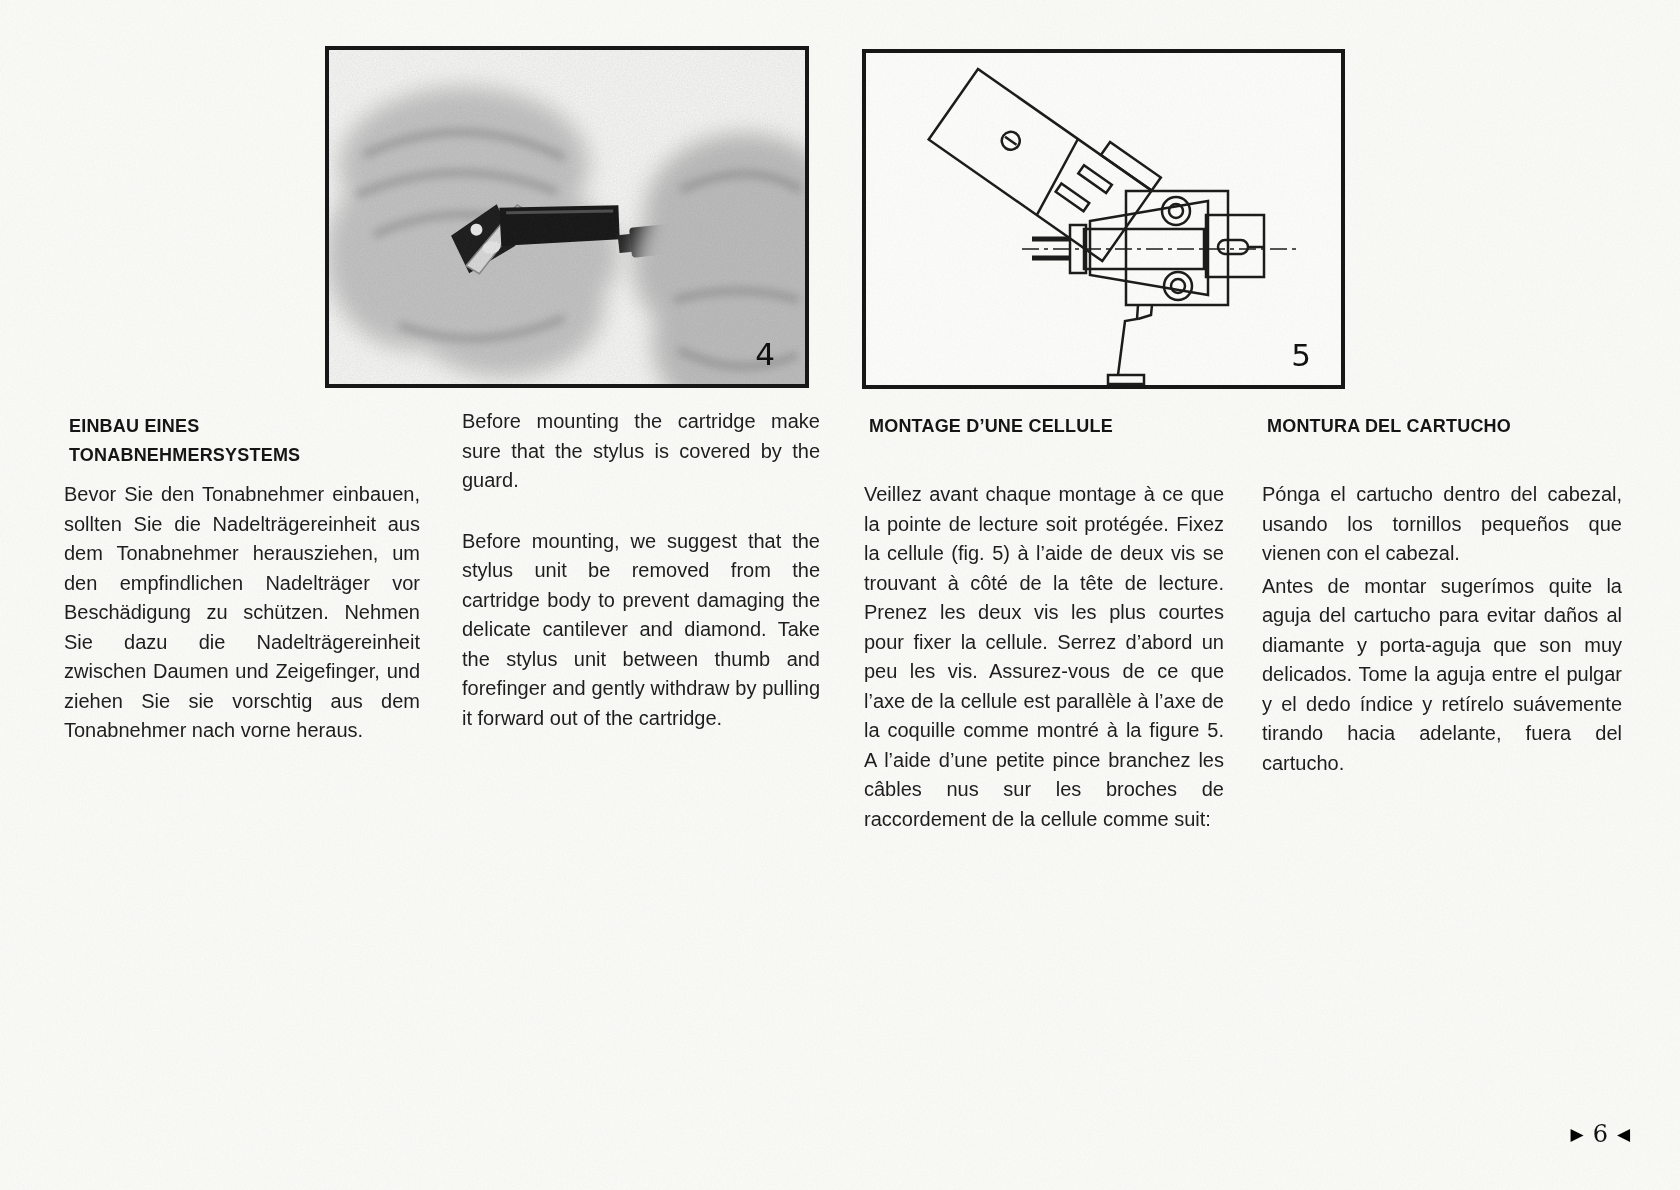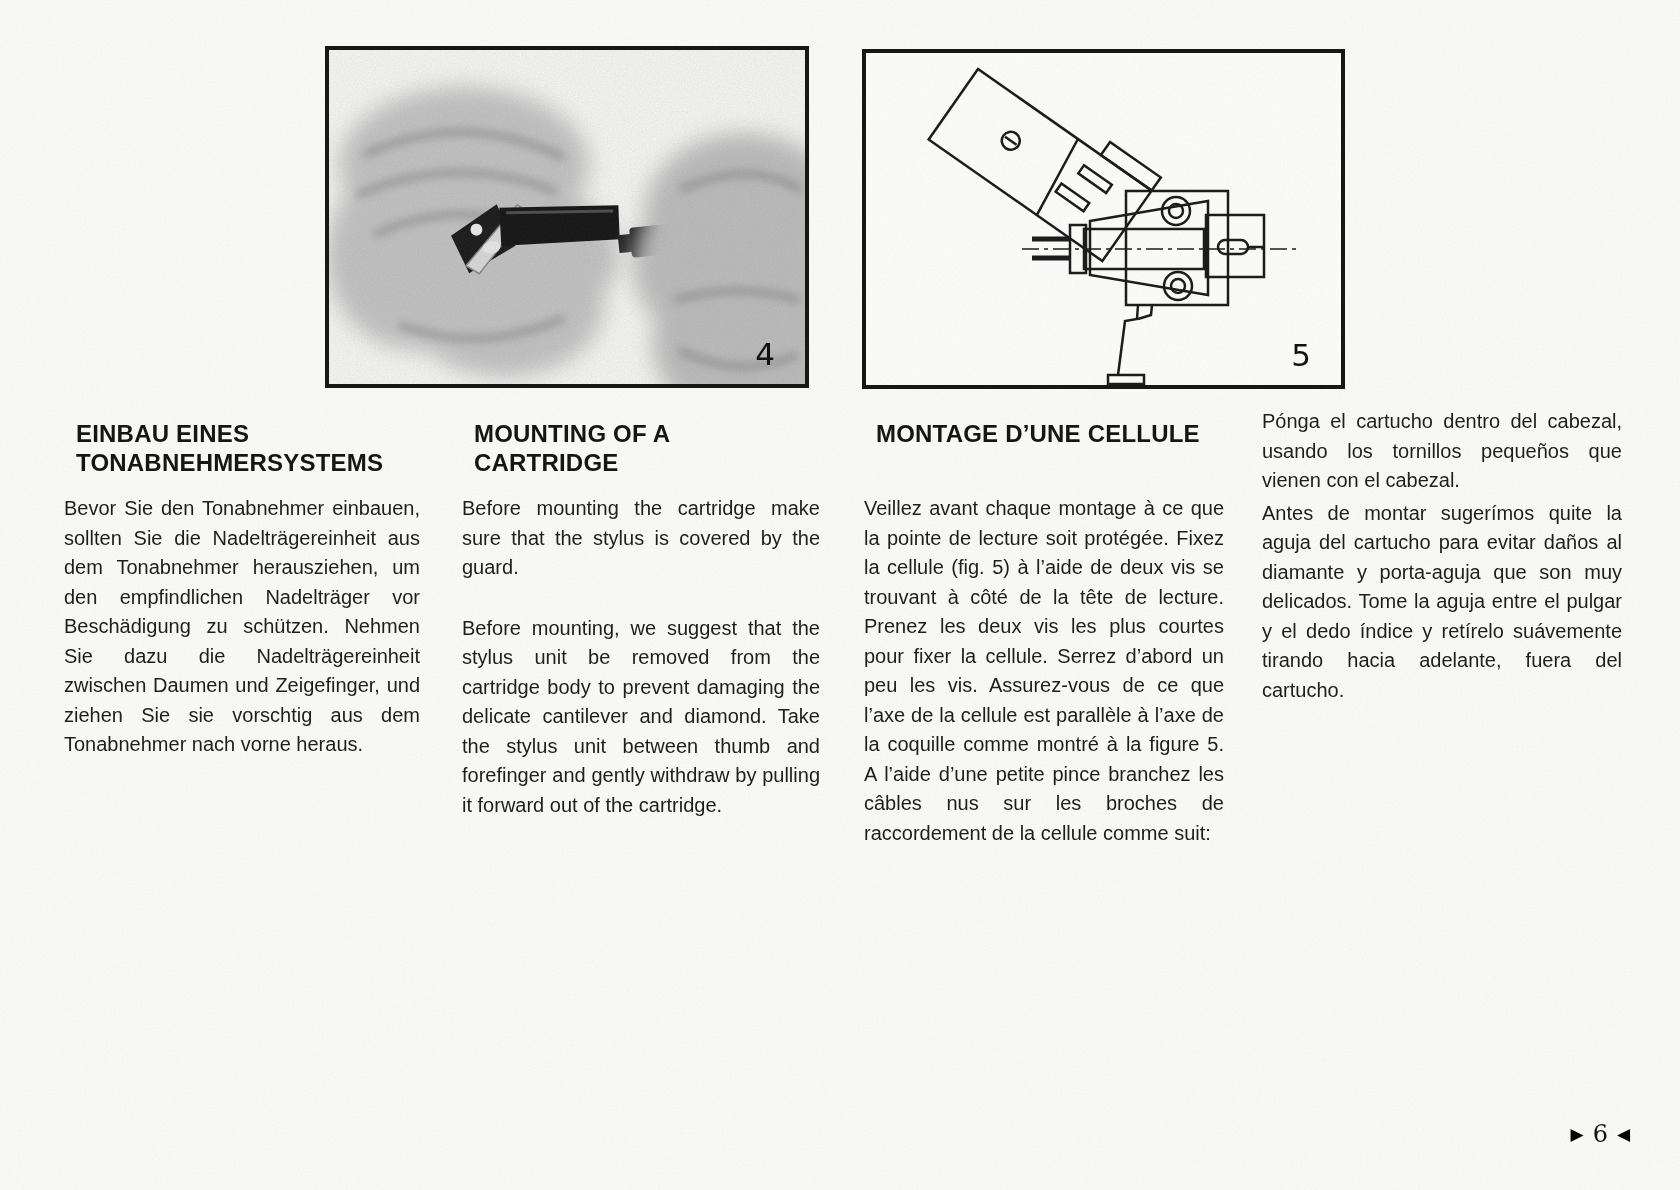--- a/index.html
+++ b/index.html
@@ -11,21 +11,21 @@
   
   .fig{position:absolute;margin:0;border:4px solid #161616;background:#fdfdfb;}
   .fig svg{display:block;}
   .fig-label{
     position:absolute;right:30px;bottom:14px;
     font-family:"DejaVu Sans",sans-serif;font-size:31px;color:#101010;line-height:1;
   }
   
   .col{position:absolute;top:407px;width:356px;}
   .col-heading{
-    font-size:24px;font-weight:700;line-height:29px;margin:12px;
+    font-size:18px;font-weight:700;line-height:29px;margin:5px;
     min-height:63px;white-space:pre-line;letter-spacing:.2px;color:#141414;
   }
   .col p{margin:0;font-size:20px;line-height:29.5px;text-align:justify;color:#1d1d1d;}
   .gap-de p + p{margin-top:14px;margin-left:45px;}
   .gap-en p + p{margin-top:31px;}
   .gap-es p + p{margin-top:3px;}
   
   .pager{position:absolute;top:1120px;right:50px;display:flex;align-items:center;gap:9px;}
   .pager .num{font-family:"DejaVu Serif",serif;font-size:24px;color:#111;}
   .pager .tri{font-size:17px;color:#000;line-height:1;}
@@ -138,31 +138,31 @@
     <figcaption class="fig-label">5</figcaption>
   </figure>
 
   <section class="col gap-de" style="left:64px;">
     <h2 class="col-heading">EINBAU EINES
 TONABNEHMERSYSTEMS</h2>
     <p>Bevor Sie den Tonabnehmer einbauen, sollten Sie die Nadelträgereinheit aus dem Tonabnehmer herausziehen, um den empfindlichen Nadelträger vor Beschädigung zu schützen. Nehmen Sie dazu die Nadelträgereinheit zwischen Daumen und Zeigefinger, und ziehen Sie sie vorschtig aus dem Tonabnehmer nach vorne heraus.</p>
   </section>
 
   <section class="col gap-en" style="left:462px;width:358px;">
-    <h2 class="col-heading">MOUNTING OF A CARTRIDGE</h2>
     <p>Before mounting the cartridge make sure that the stylus is covered by the guard.</p>
     <p>Before mounting, we suggest that the stylus unit be removed from the cartridge body to prevent damaging the delicate cantilever and diamond. Take the stylus unit between thumb and forefinger and gently withdraw by pulling it forward out of the cartridge.</p>
   </section>
 
   <section class="col" style="left:864px;width:360px;">
     <h2 class="col-heading">MONTAGE D’UNE CELLULE</h2>
     <p>Veillez avant chaque montage à ce que la pointe de lecture soit protégée. Fixez la cellule (fig. 5) à l’aide de deux vis se trouvant à côté de la tête de lecture. Prenez les deux vis les plus courtes pour fixer la cellule. Serrez d’abord un peu les vis. Assurez-vous de ce que l’axe de la cellule est parallèle à l’axe de la coquille comme montré à la figure 5. A l’aide d’une petite pince branchez les câbles nus sur les broches de raccordement de la cellule comme suit:</p>
   </section>
 
   <section class="col gap-es" style="left:1262px;width:360px;">
+    <h2 class="col-heading">MONTURA DEL CARTUCHO</h2>
     <p>Pónga el cartucho dentro del cabezal, usando los tornillos pequeños que vienen con el cabezal.</p>
     <p>Antes de montar sugerímos quite la aguja del cartucho para evitar daños al diamante y porta-aguja que son muy delicados. Tome la aguja entre el pulgar y el dedo índice y retírelo suávemente tirando hacia adelante, fuera del cartucho.</p>
   </section>
 
   <div class="pager">
     <span class="tri">▶</span>
     <span class="num">6</span>
     <span class="tri">◀</span>
   </div>
 

